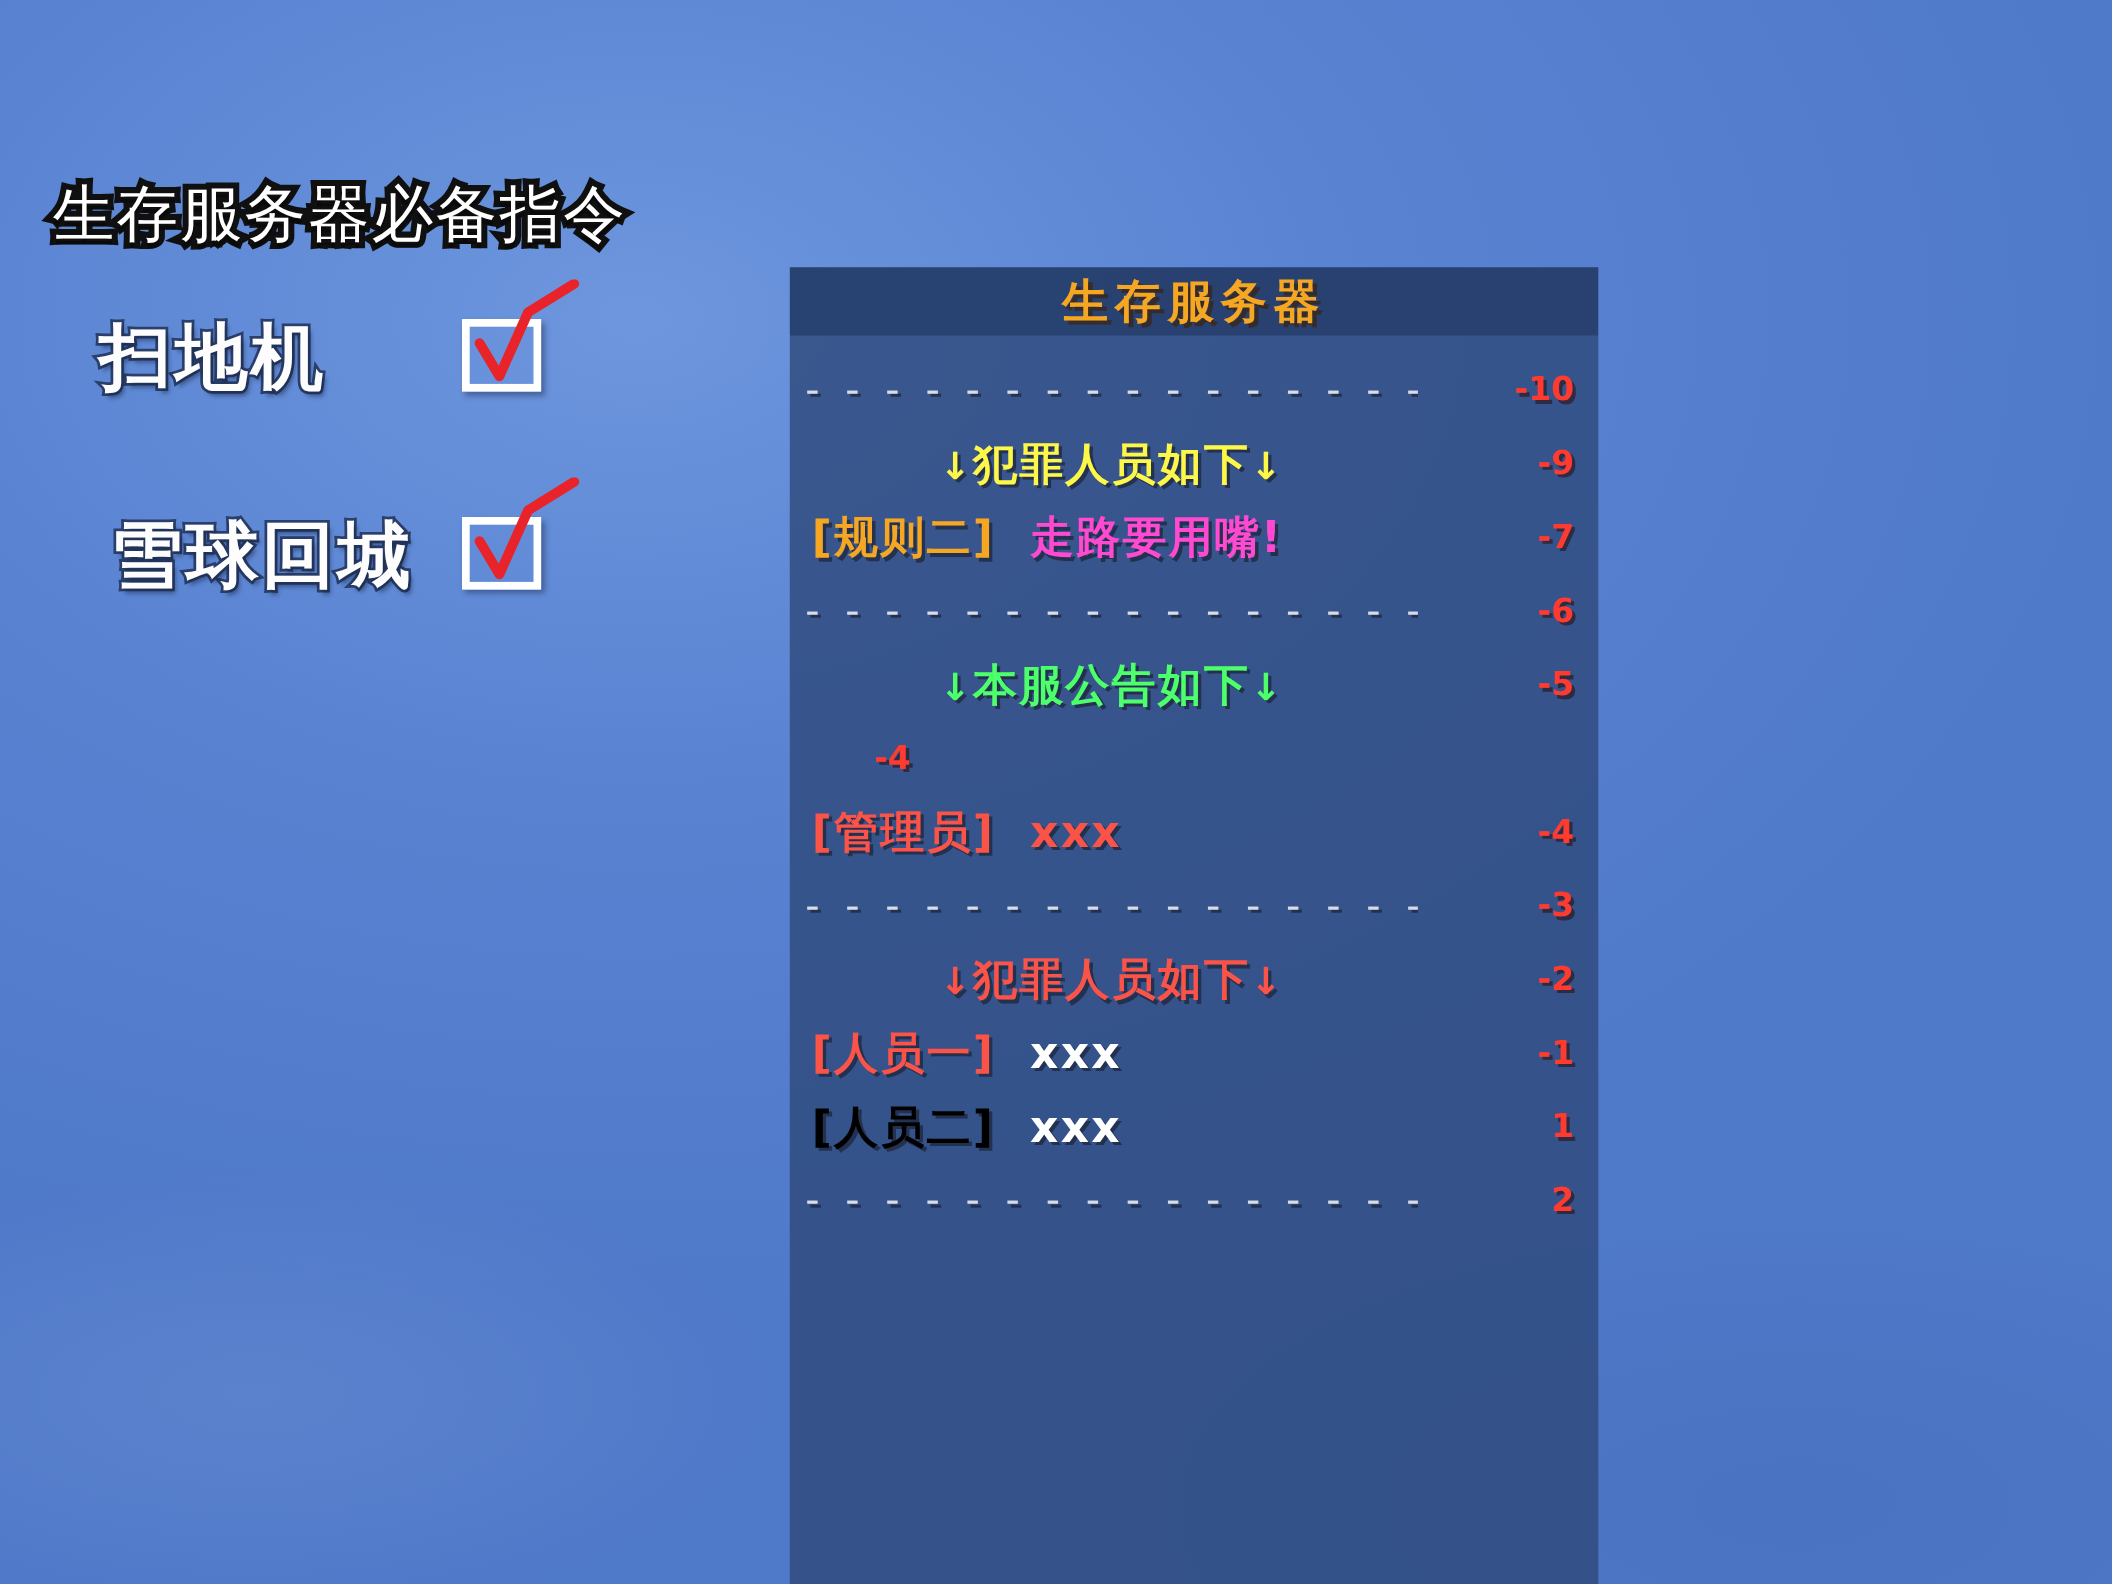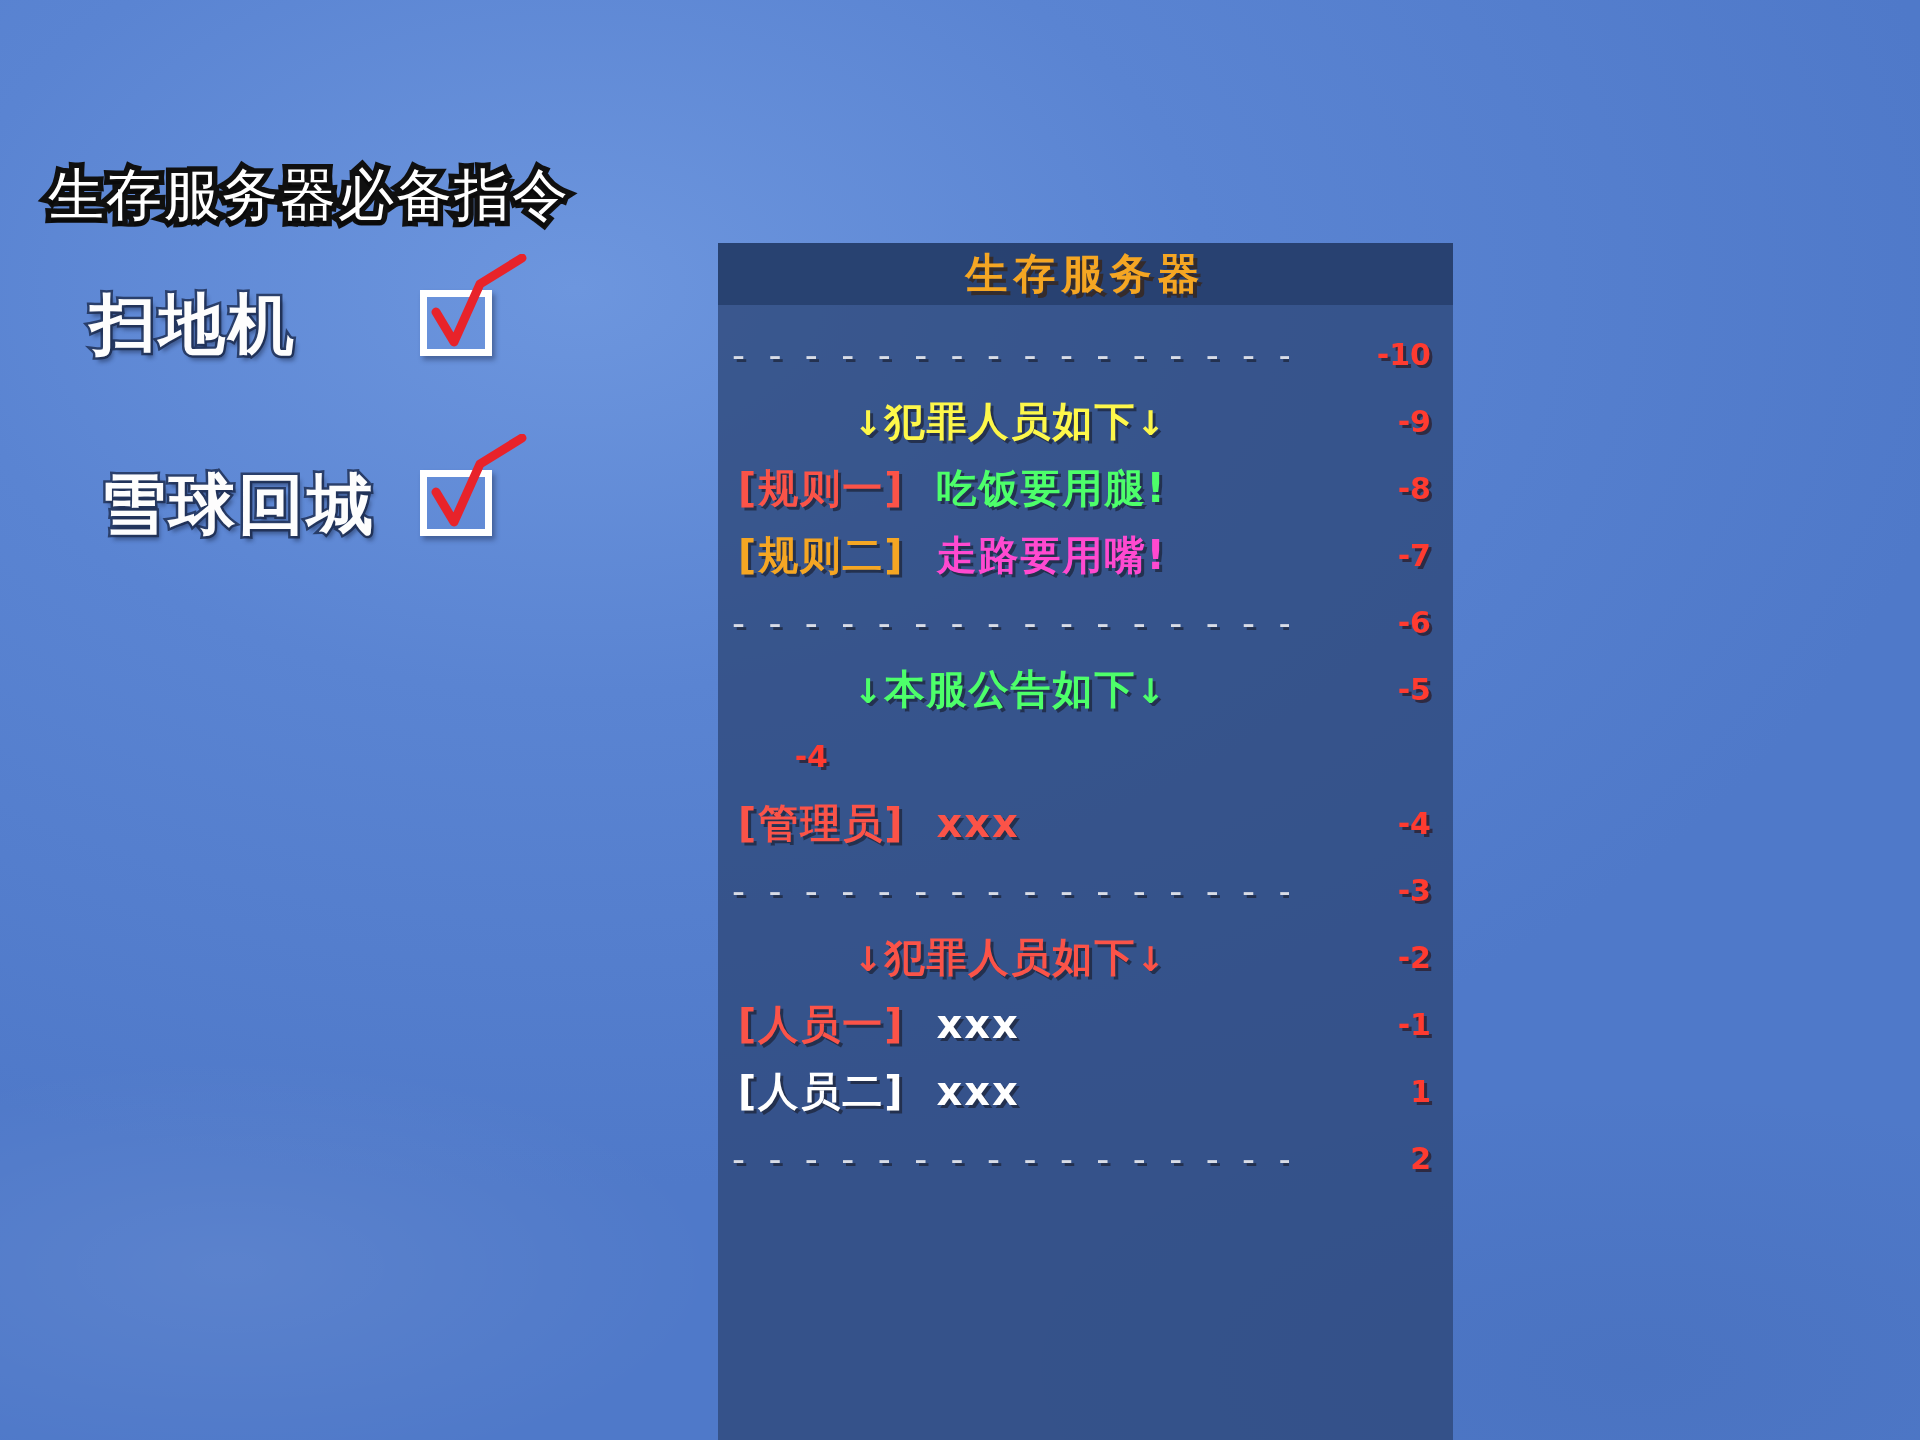--- a/index.html
+++ b/index.html
@@ -211,24 +211,20 @@
         <div class="sb-left center">
           <span class="sep">- - - - - - - - - - - - - - - - - -</span>
         </div>
         <div class="sb-score">-10</div>
       </div>
       <div class="sb-row">
         <div class="sb-left center"><span class="arrow" style="color: rgb(253, 247, 74);">↓</span><span style="color: rgb(253, 247, 74);">犯罪人员如下</span><span class="arrow" style="color: rgb(253, 247, 74);">↓</span></div>
         <div class="sb-score">-9</div>
       </div>
       <div class="sb-row">
-        <div class="sb-left left"><span style="color: rgb(251, 83, 72);">[规则一]</span><span>&nbsp;&nbsp;</span><span style="color: rgb(77, 255, 106);">吃饭要用腿!</span></div>
-        <div class="sb-score">-8</div>
-      </div>
-      <div class="sb-row">
         <div class="sb-left left"><span style="color: rgb(245, 166, 35);">[规则二]</span><span>&nbsp;&nbsp;</span><span style="color: rgb(255, 73, 208);">走路要用嘴!</span></div>
         <div class="sb-score">-7</div>
       </div>
       <div class="sb-row">
         <div class="sb-left center">
           <span class="sep">- - - - - - - - - - - - - - - - - -</span>
         </div>
         <div class="sb-score">-6</div>
       </div>
       <div class="sb-row">
@@ -250,21 +246,21 @@
       </div>
       <div class="sb-row">
         <div class="sb-left center"><span class="arrow" style="color: rgb(251, 83, 72);">↓</span><span style="color: rgb(251, 83, 72);">犯罪人员如下</span><span class="arrow" style="color: rgb(251, 83, 72);">↓</span></div>
         <div class="sb-score">-2</div>
       </div>
       <div class="sb-row">
         <div class="sb-left left"><span style="color: rgb(251, 83, 72);">[人员一]</span><span>&nbsp;&nbsp;</span><span style="color: rgb(255, 255, 255);">xxx</span></div>
         <div class="sb-score">-1</div>
       </div>
       <div class="sb-row">
-        <div class="sb-left left"><span style="color: #ffffff;">[人员二]</span><span>&nbsp;&nbsp;</span><span style="color: rgb(255, 255, 255);">xxx</span></div>
+        <div class="sb-left left"><span style="color: #000000;">[人员二]</span><span>&nbsp;&nbsp;</span><span style="color: rgb(255, 255, 255);">xxx</span></div>
         <div class="sb-score">1</div>
       </div>
       <div class="sb-row">
         <div class="sb-left center">
           <span class="sep">- - - - - - - - - - - - - - - - - -</span>
         </div>
         <div class="sb-score">2</div>
       </div>
     </div>
 </div>

